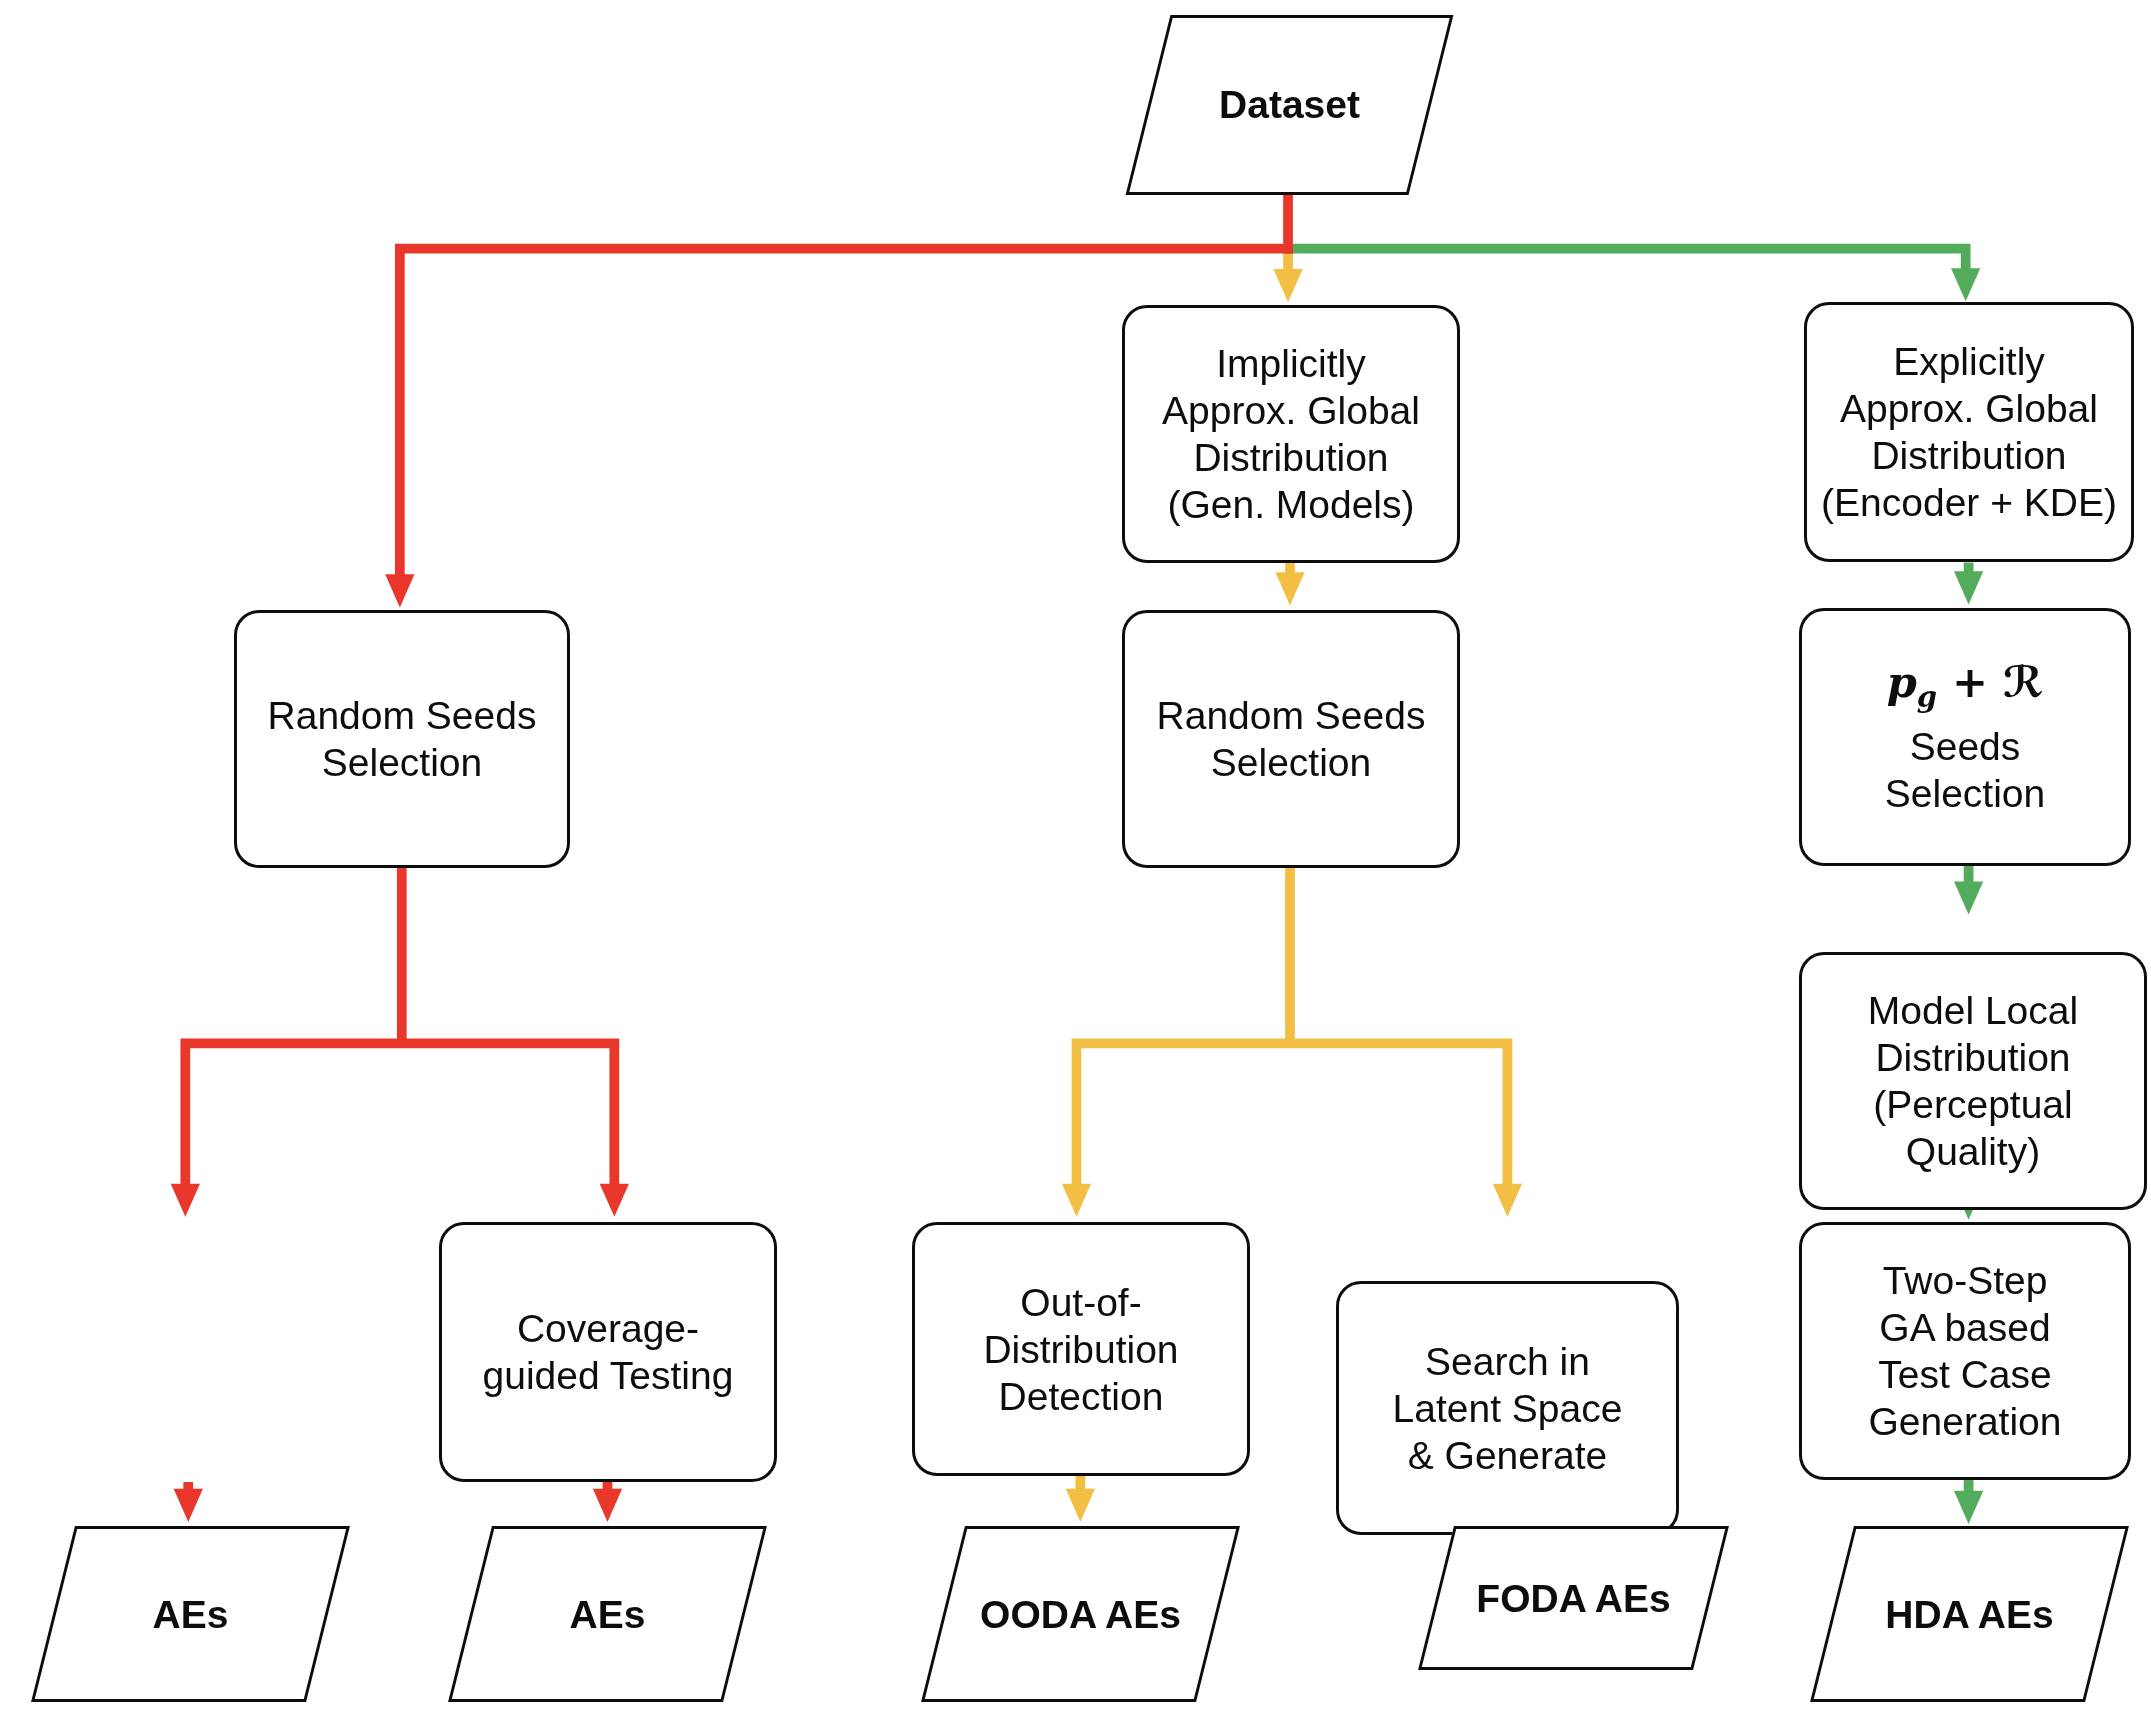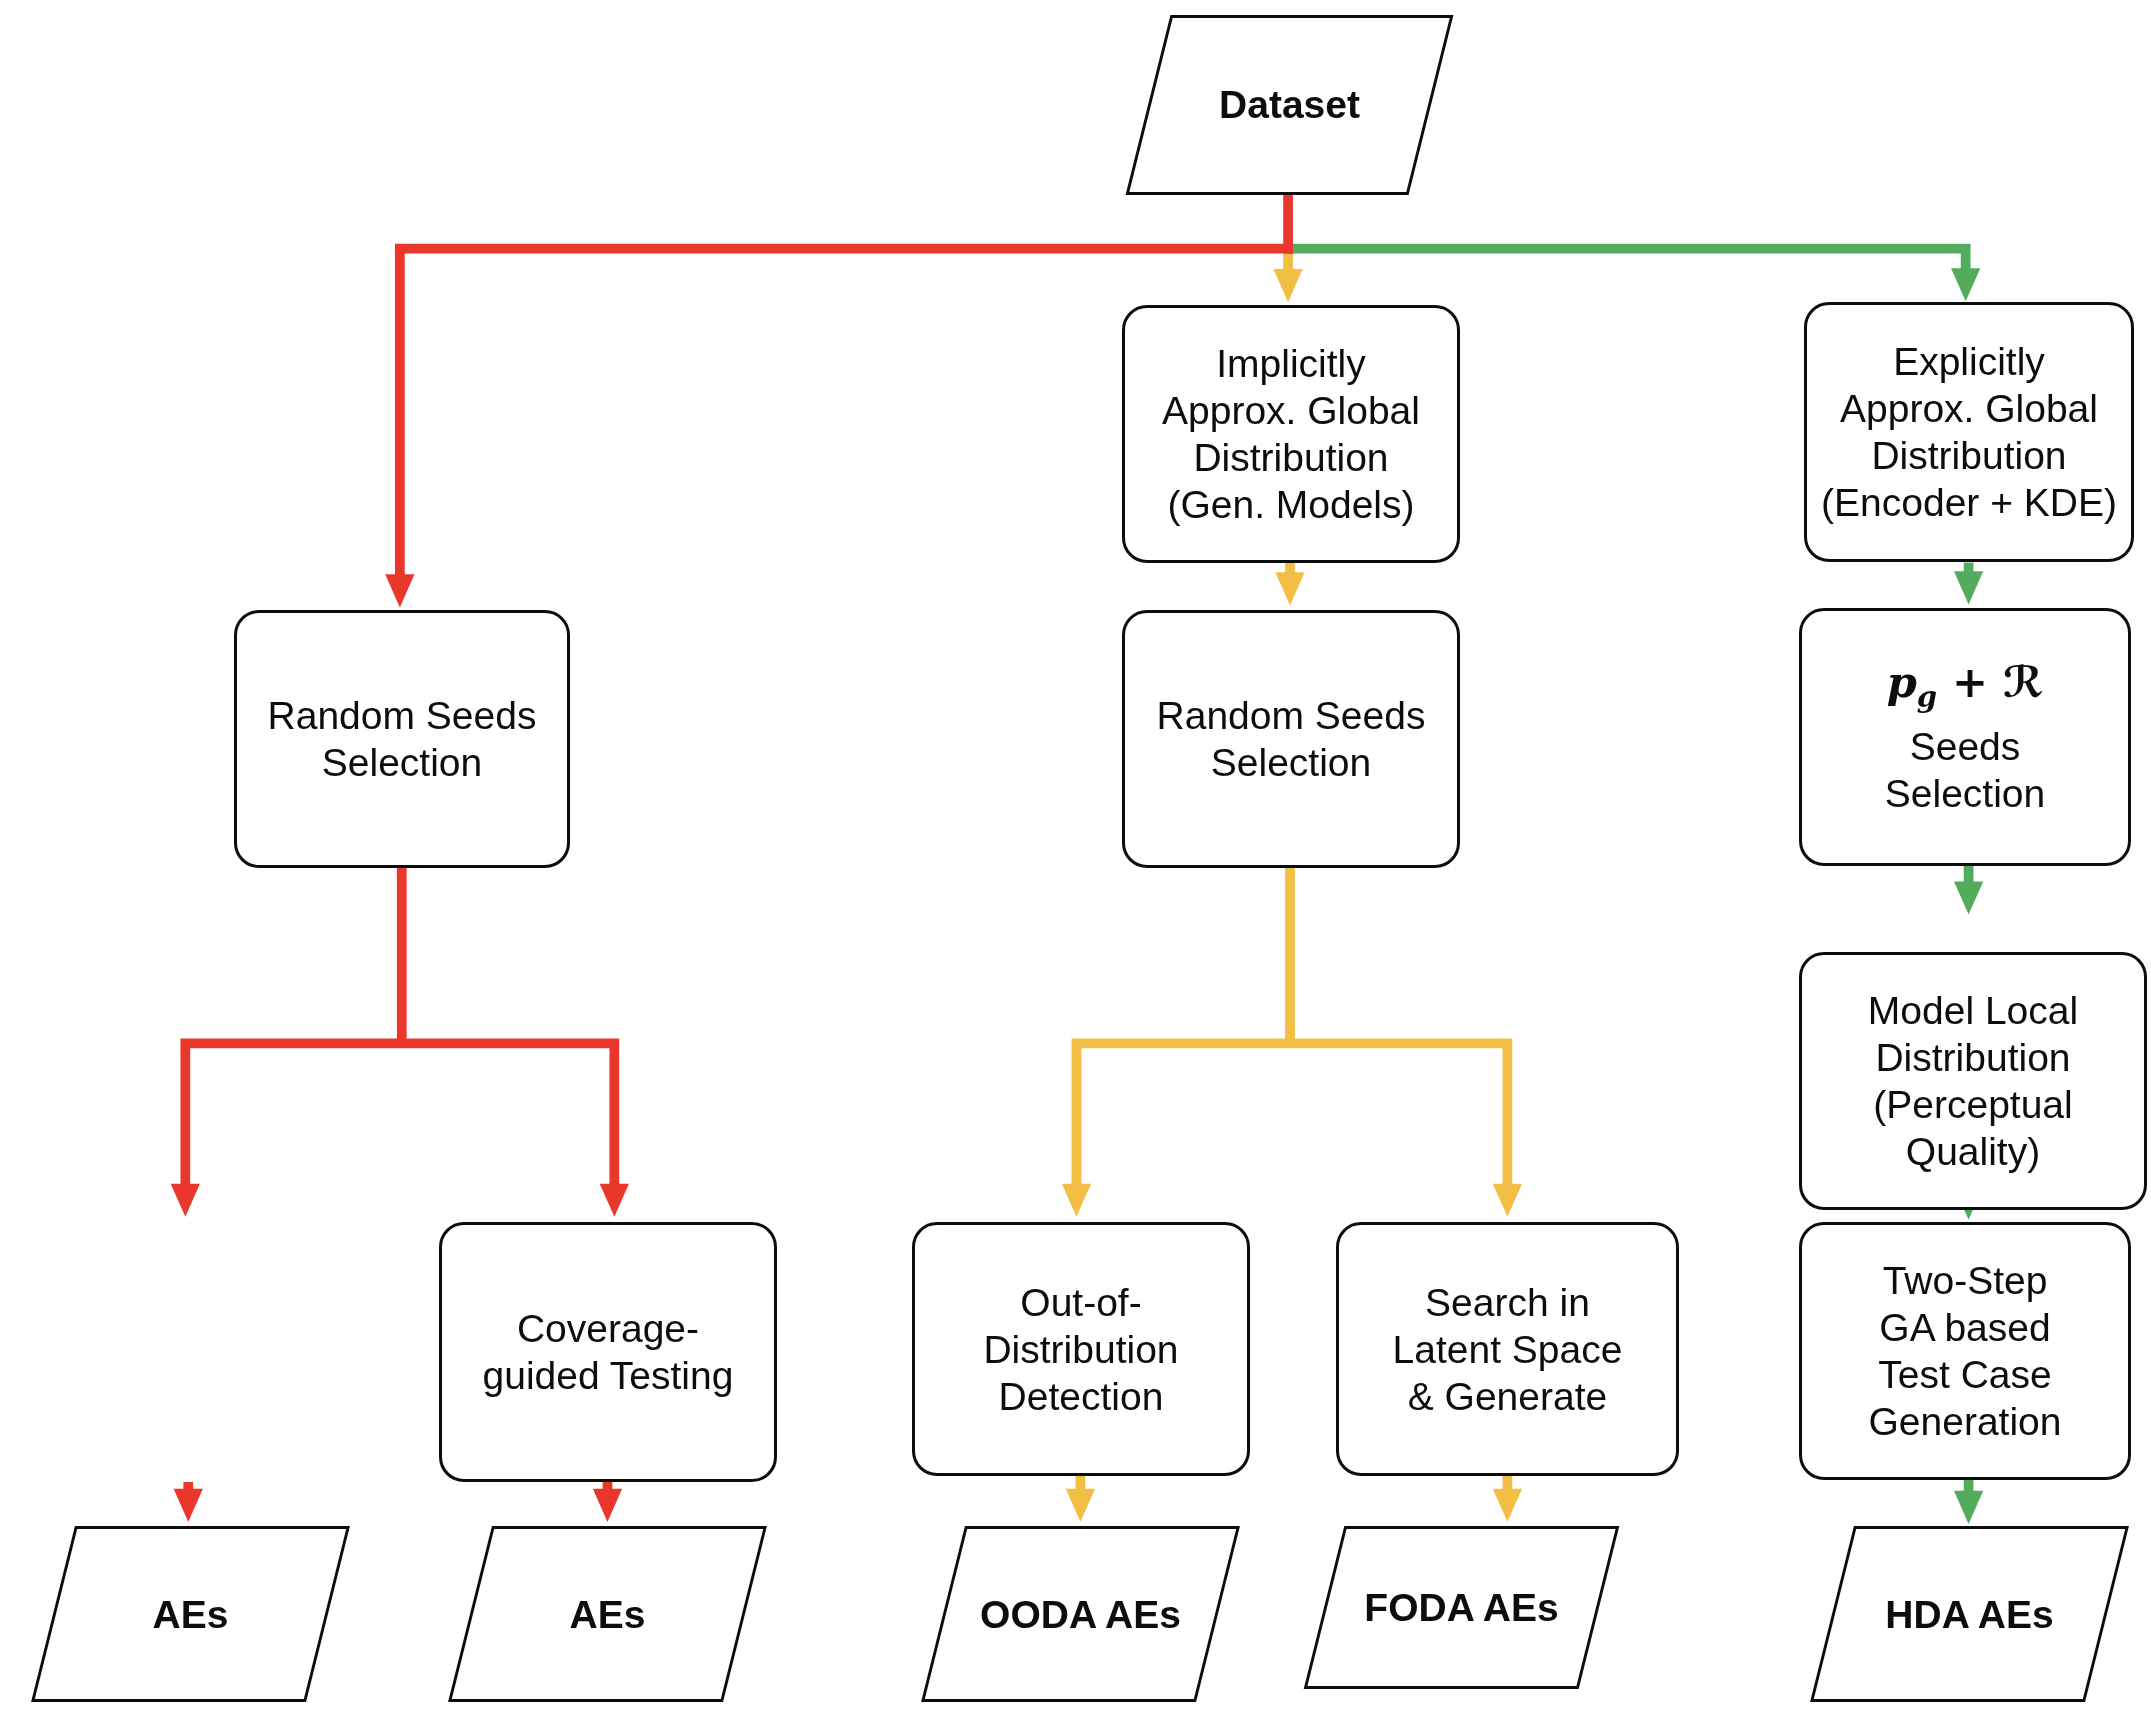--- a/index.html
+++ b/index.html
@@ -146,21 +146,21 @@
   </div>
 
   <div class="node" style="left:912px;top:1222px;width:338px;height:254px">
     <div class="lines">
       <div>Out-of-</div>
       <div>Distribution</div>
       <div>Detection</div>
     </div>
   </div>
 
-  <div class="node" style="left:1336px;top:1222px;width:343px;height:254px">
+  <div class="node" style="left:1336px;top:1281px;width:343px;height:254px">
     <div class="lines">
       <div>Search in</div>
       <div>Latent Space</div>
       <div>&amp; Generate</div>
     </div>
   </div>
 
   <div class="node" style="left:1804px;top:302px;width:330px;height:260px">
     <div class="lines">
       <div>Explicitly</div>
@@ -210,21 +210,21 @@
     </div>
   </div>
 
   <div class="para" style="left:943px;top:1526px;width:275px;height:176px">
     <div class="shape"></div>
     <div class="label">
       <span>OODA AEs</span>
     </div>
   </div>
 
-  <div class="para" style="left:1324px;top:1526px;width:275px;height:163px">
+  <div class="para" style="left:1436px;top:1526px;width:275px;height:144px">
     <div class="shape"></div>
     <div class="label">
       <span>FODA AEs</span>
     </div>
   </div>
 
   <div class="para" style="left:1832px;top:1526px;width:275px;height:176px">
     <div class="shape"></div>
     <div class="label">
       <span>HDA AEs</span>

